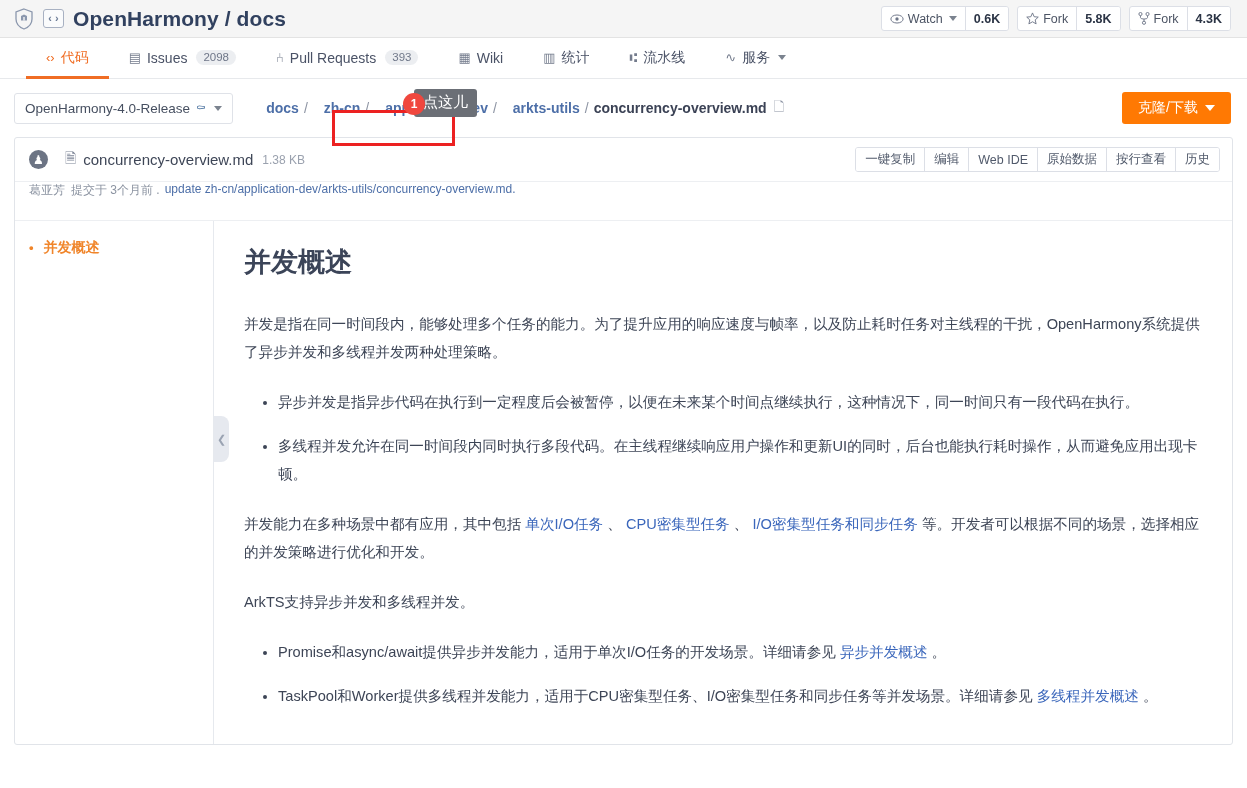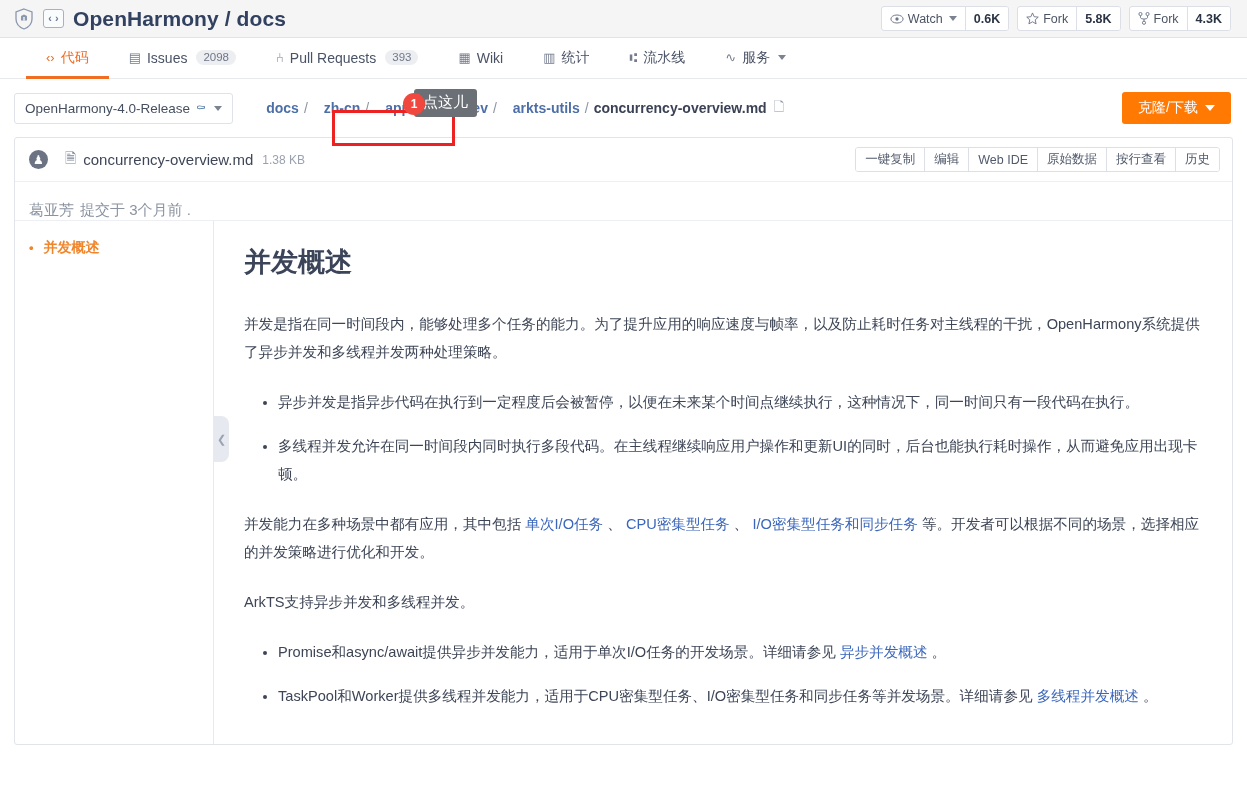--- a/index.html
+++ b/index.html
@@ -239,24 +239,24 @@
     color: #515a6b;
     background: #fff;
     border-right: 1px solid #dcdfe6;
     cursor: pointer;
     white-space: nowrap;
   }
   .btn-group > div:last-child { border-right: none; }
 
   .commit-row {
     height: 39px;
-    display: flex; align-items: flex-end;
+    display: flex; align-items: flex-start;
     padding: 0 14px;
     border-bottom: 1px solid #edeff2;
-    font-size: 15px;
+    font-size: 12px;
     color: #8b93a1;
     gap: 0;
   }
   .commit-row .author { color: #8b93a1; margin-right: 6px; }
   .commit-row .msg { color: #4d6fa8; cursor: pointer; }
 
   .md-body {
     flex: 1;
     display: flex;
     position: relative;
@@ -454,20 +454,21 @@
       <div>原始数据</div>
       <div>按行查看</div>
       <div>历史</div>
     </div>
   </div>
 
   <div class="commit-row">
     <span class="author">葛亚芳</span>
     <span>提交于 3个月前 .</span>
     <span style="width:5px"></span>
+    <span class="msg">update zh-cn/application-dev/arkts-utils/concurrency-overview.md.</span>
   </div>
 
   <div class="md-body">
 
     <div class="toc">
       <div class="toc-item">
         <span class="dot">•</span>
         <span>并发概述</span>
       </div>
     </div>

